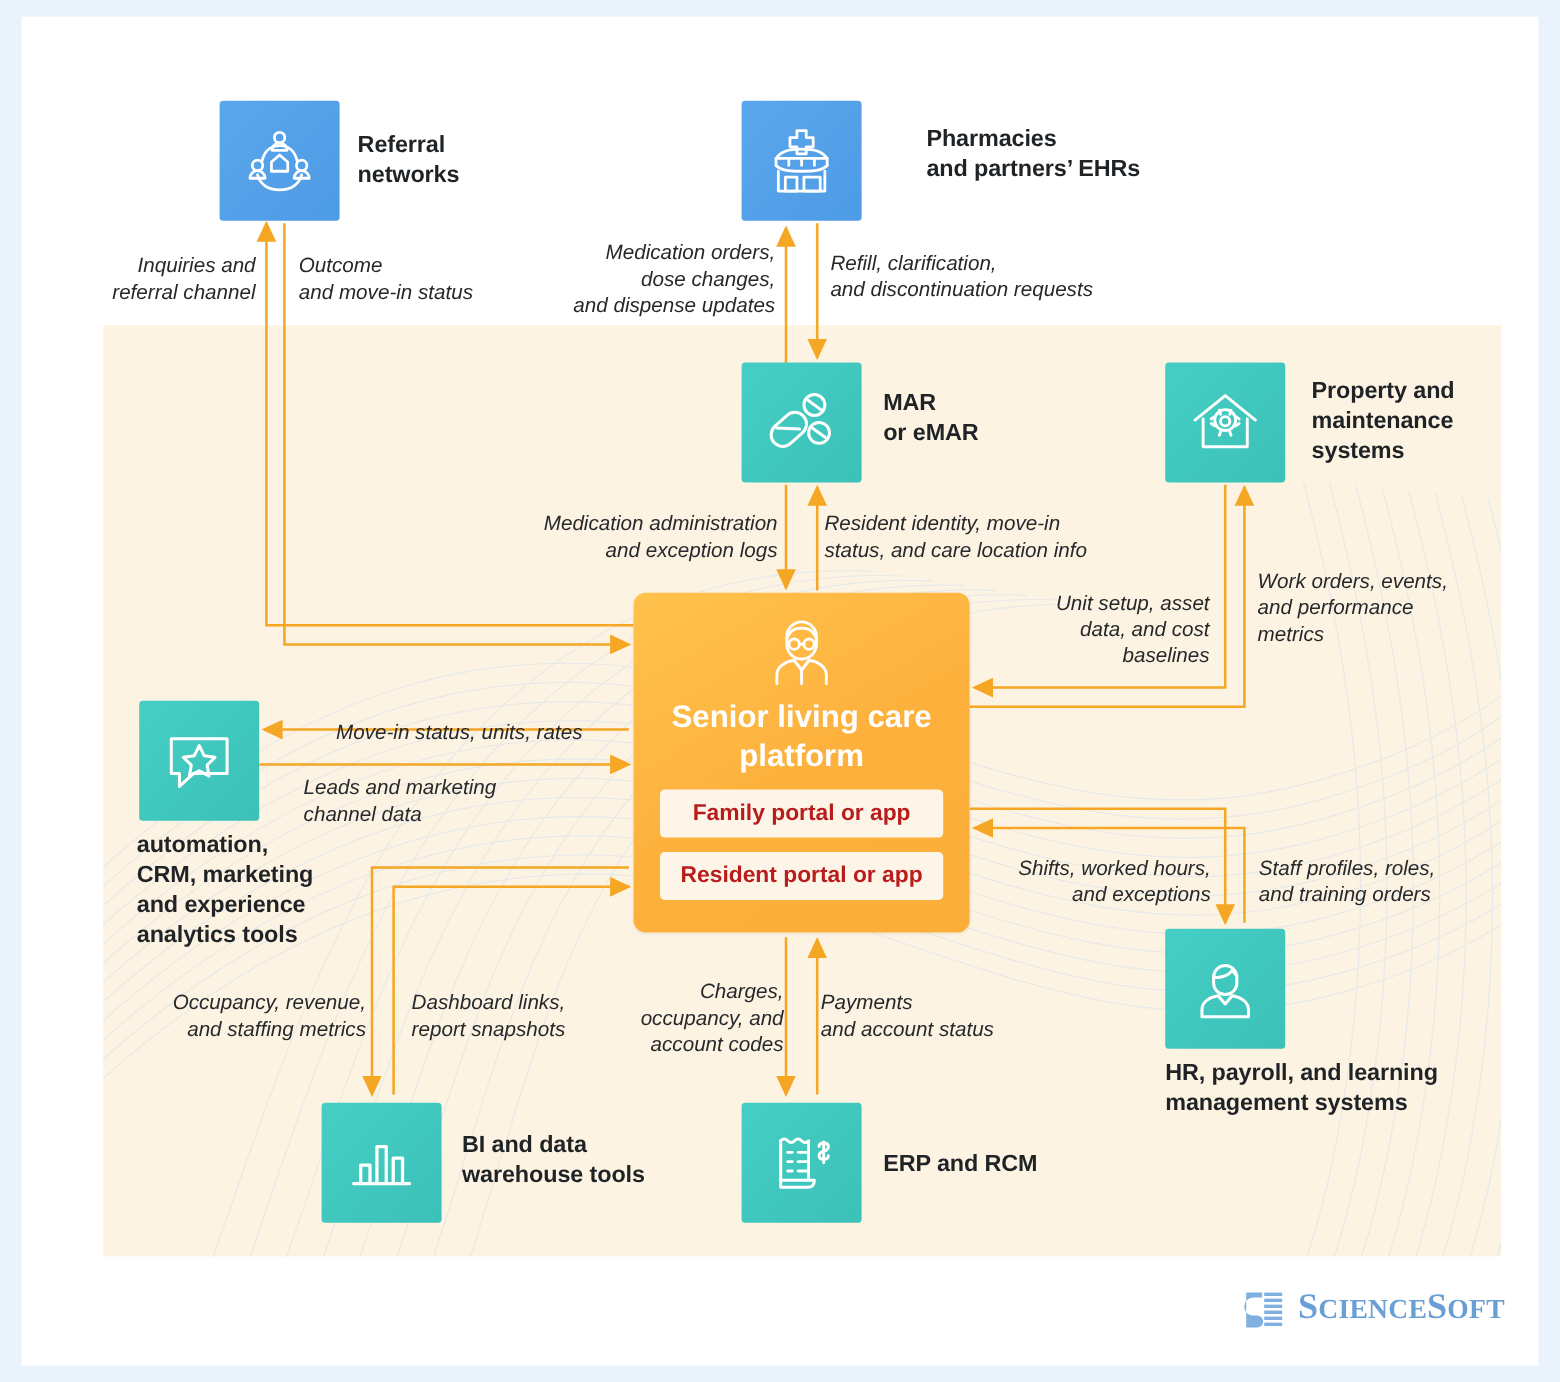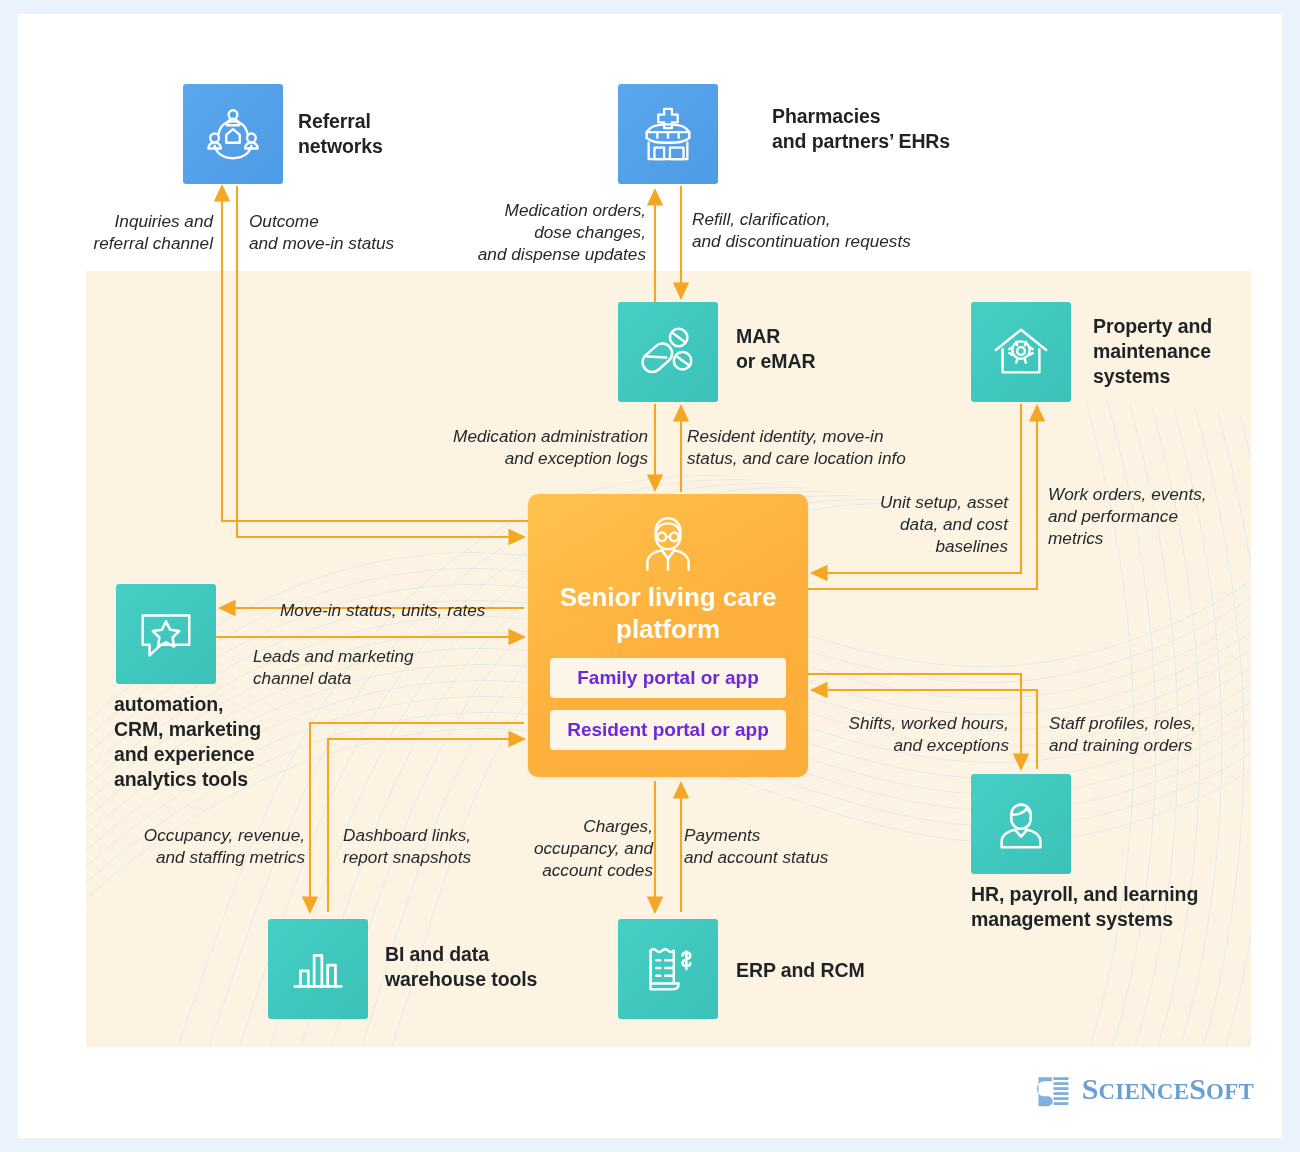--- a/index.html
+++ b/index.html
@@ -14,21 +14,21 @@
   .node.teal{background:linear-gradient(135deg,#45cfc4,#3cc1b8);}
   .node svg{width:62px;height:62px;}
   .nlabel{position:absolute;font-weight:bold;font-size:19.5px;color:#1f2326;line-height:1.28;letter-spacing:-0.1px;}
 
   .platform{position:absolute;left:510px;top:480px;width:280px;height:283px;border-radius:10px;
     background:linear-gradient(150deg,#ffc24d 0%,#fdb03c 55%,#fcae3a 100%);
     box-shadow:0 1px 3px rgba(0,0,0,.06);}
   .platform .picon{position:absolute;left:50%;top:16px;transform:translateX(-50%);width:66px;height:66px;}
   .platform .ptitle{position:absolute;left:14px;right:14px;top:88px;text-align:center;color:#fff;font-weight:bold;font-size:26px;line-height:1.22;}
   .chip{position:absolute;left:22px;width:236px;height:40px;background:#fdf6e8;border-radius:4px;display:flex;align-items:center;justify-content:center;
-        font-weight:bold;font-size:19px;color:#6d28d9;}
+        font-weight:bold;font-size:19px;color:#b91c1c;}
   .chip.c1{top:164px;}
   .chip.c2{top:216px;}
 
   .edgelabel{position:absolute;font-style:italic;font-size:17.2px;line-height:1.28;color:#26292c;}
   .ta-r{text-align:right;}
   .ta-l{text-align:left;}
 
   svg.wires{position:absolute;left:0;top:0;width:1300px;height:1152px;pointer-events:none;}
 
   #logo{position:absolute;left:1018px;top:1058px;width:218px;height:46px;display:flex;gap:9px;}
@@ -265,21 +265,21 @@
   </div>
   <div class="edgelabel ta-l" style="left:669px;top:411px;width:260px;">
     <div>Resident identity, move-in</div>
     <div>status, and care location info</div>
   </div>
   <div class="edgelabel ta-r" style="left:820px;top:477px;width:170px;">
     <div>Unit setup, asset</div>
     <div>data, and cost</div>
     <div>baselines</div>
   </div>
-  <div class="edgelabel ta-l" style="left:1030px;top:469px;width:180px;">
+  <div class="edgelabel ta-l" style="left:1030px;top:459px;width:180px;">
     <div>Work orders, events,</div>
     <div>and performance</div>
     <div>metrics</div>
   </div>
   <div class="edgelabel ta-l" style="left:262px;top:585px;width:260px;">
     <div>Move-in status, units, rates</div>
   </div>
   <div class="edgelabel ta-l" style="left:235px;top:631px;width:230px;">
     <div>Leads and marketing</div>
     <div>channel data</div>

